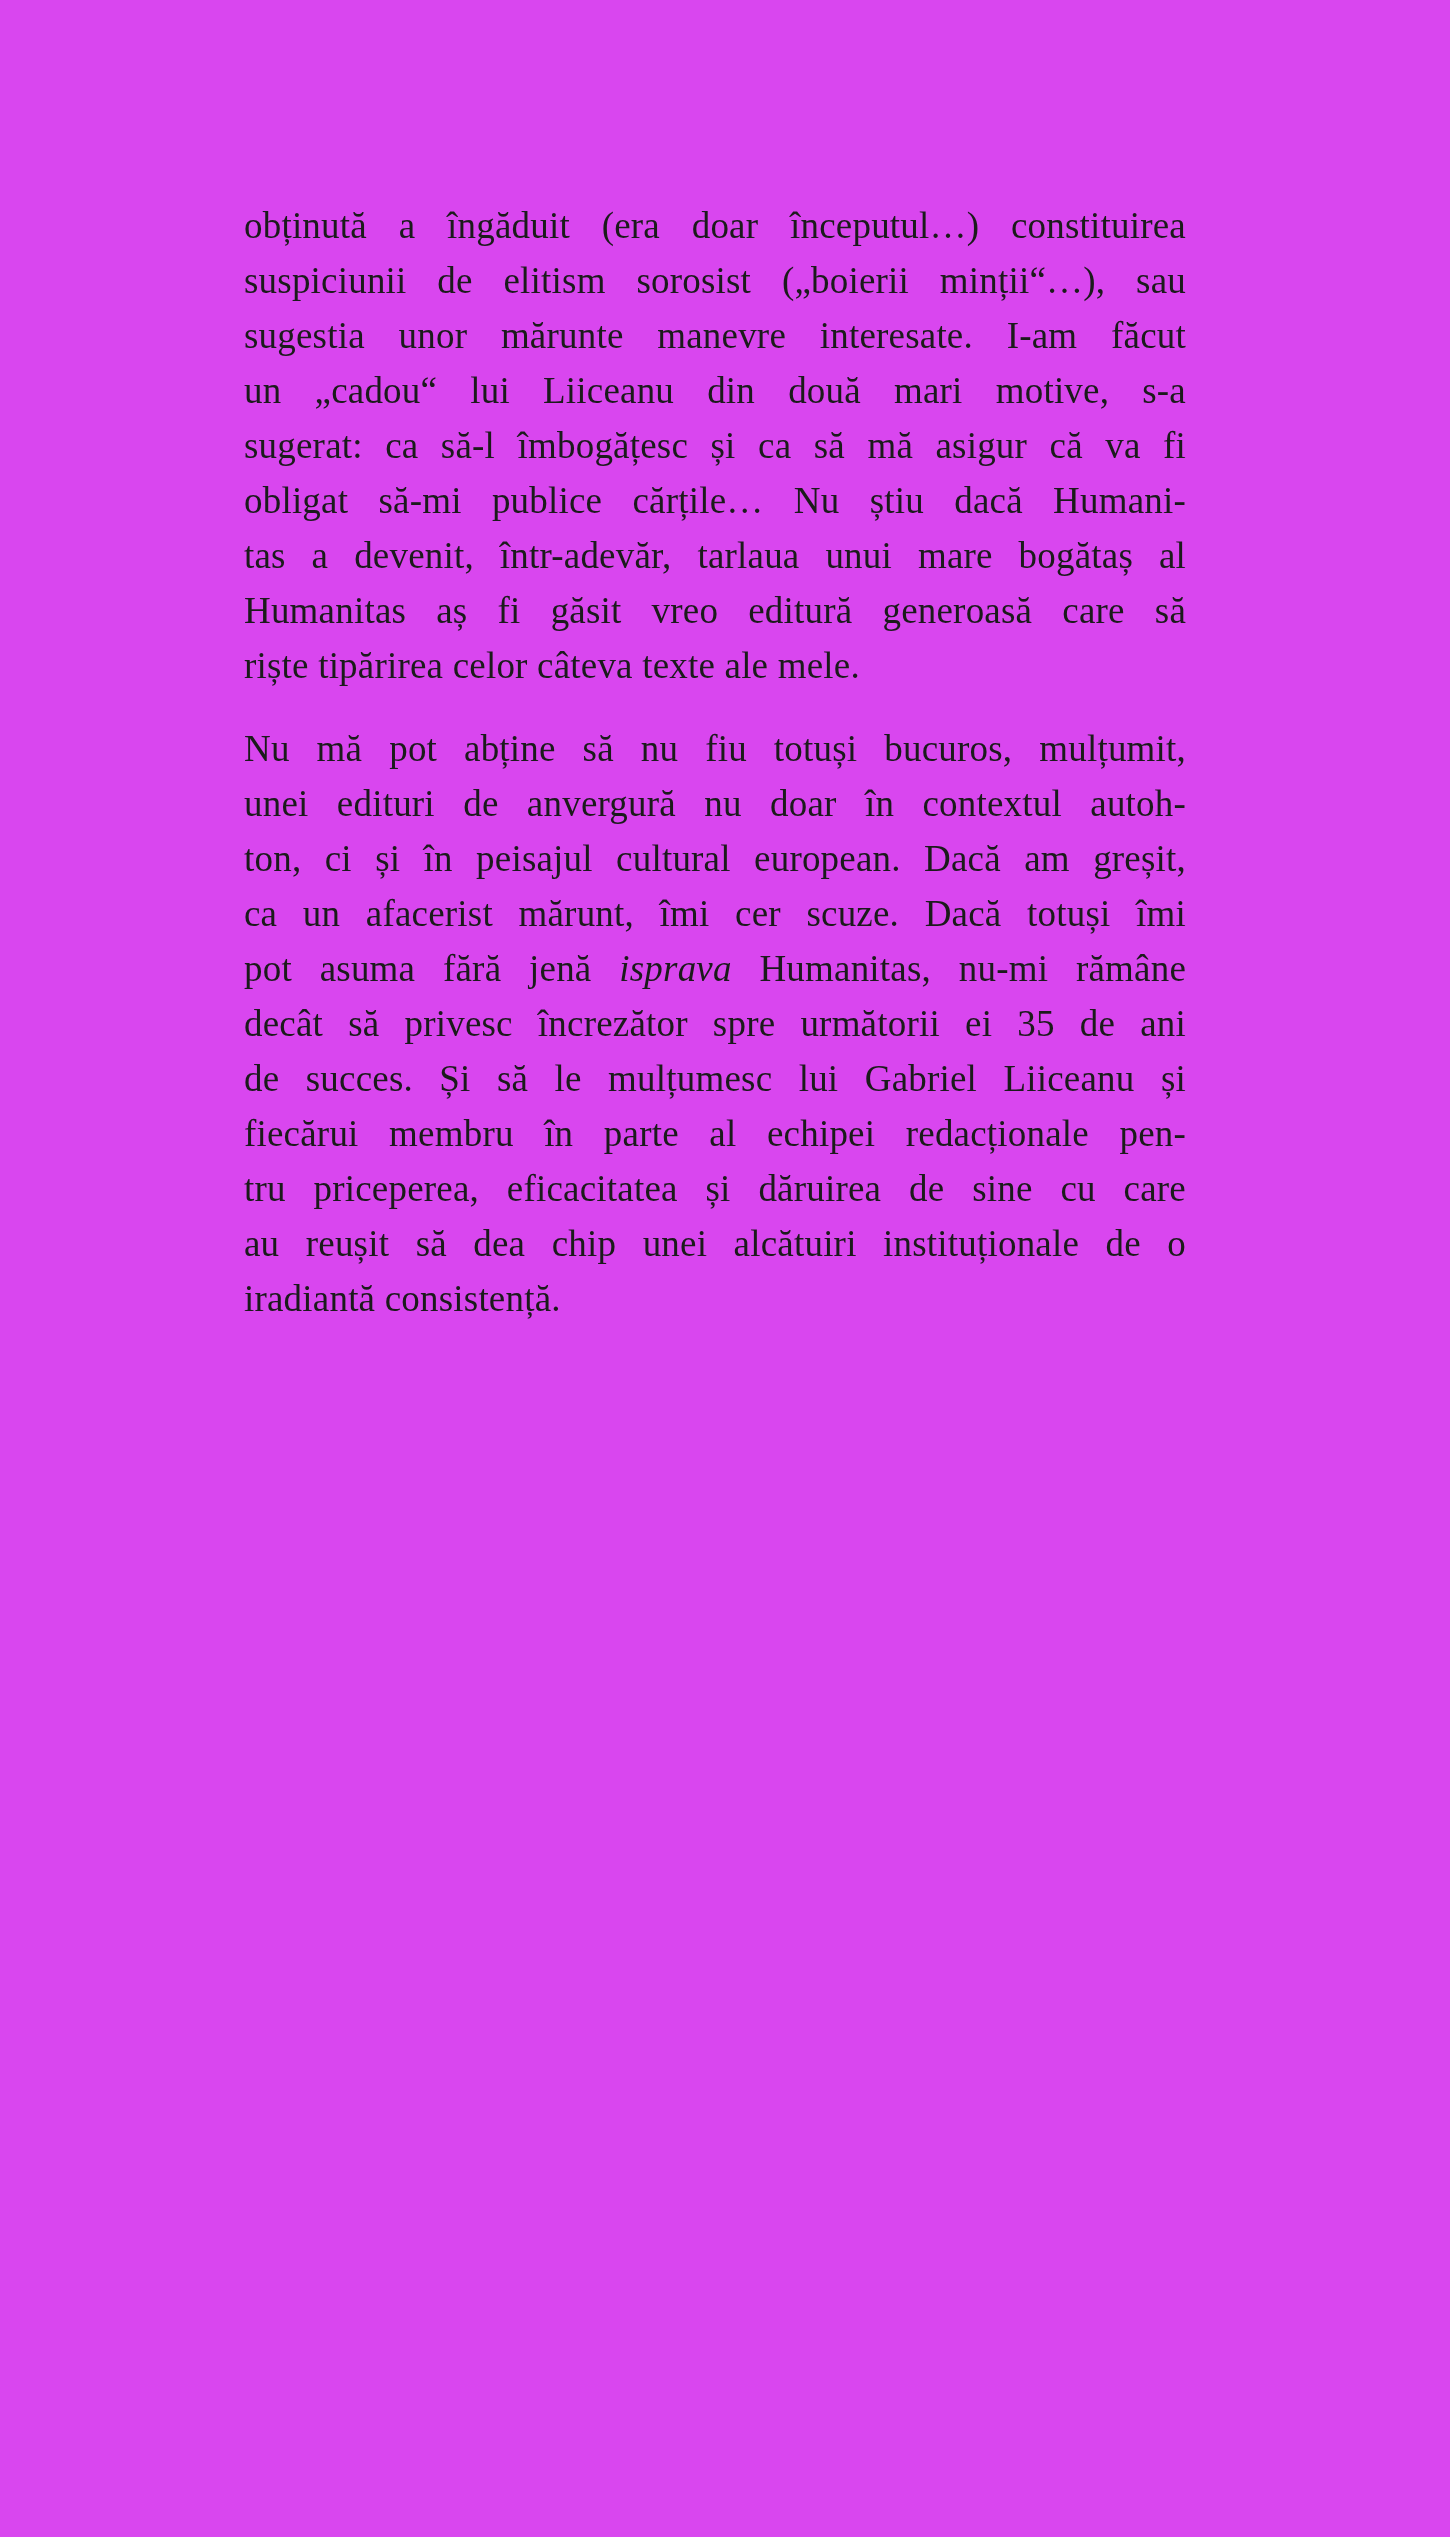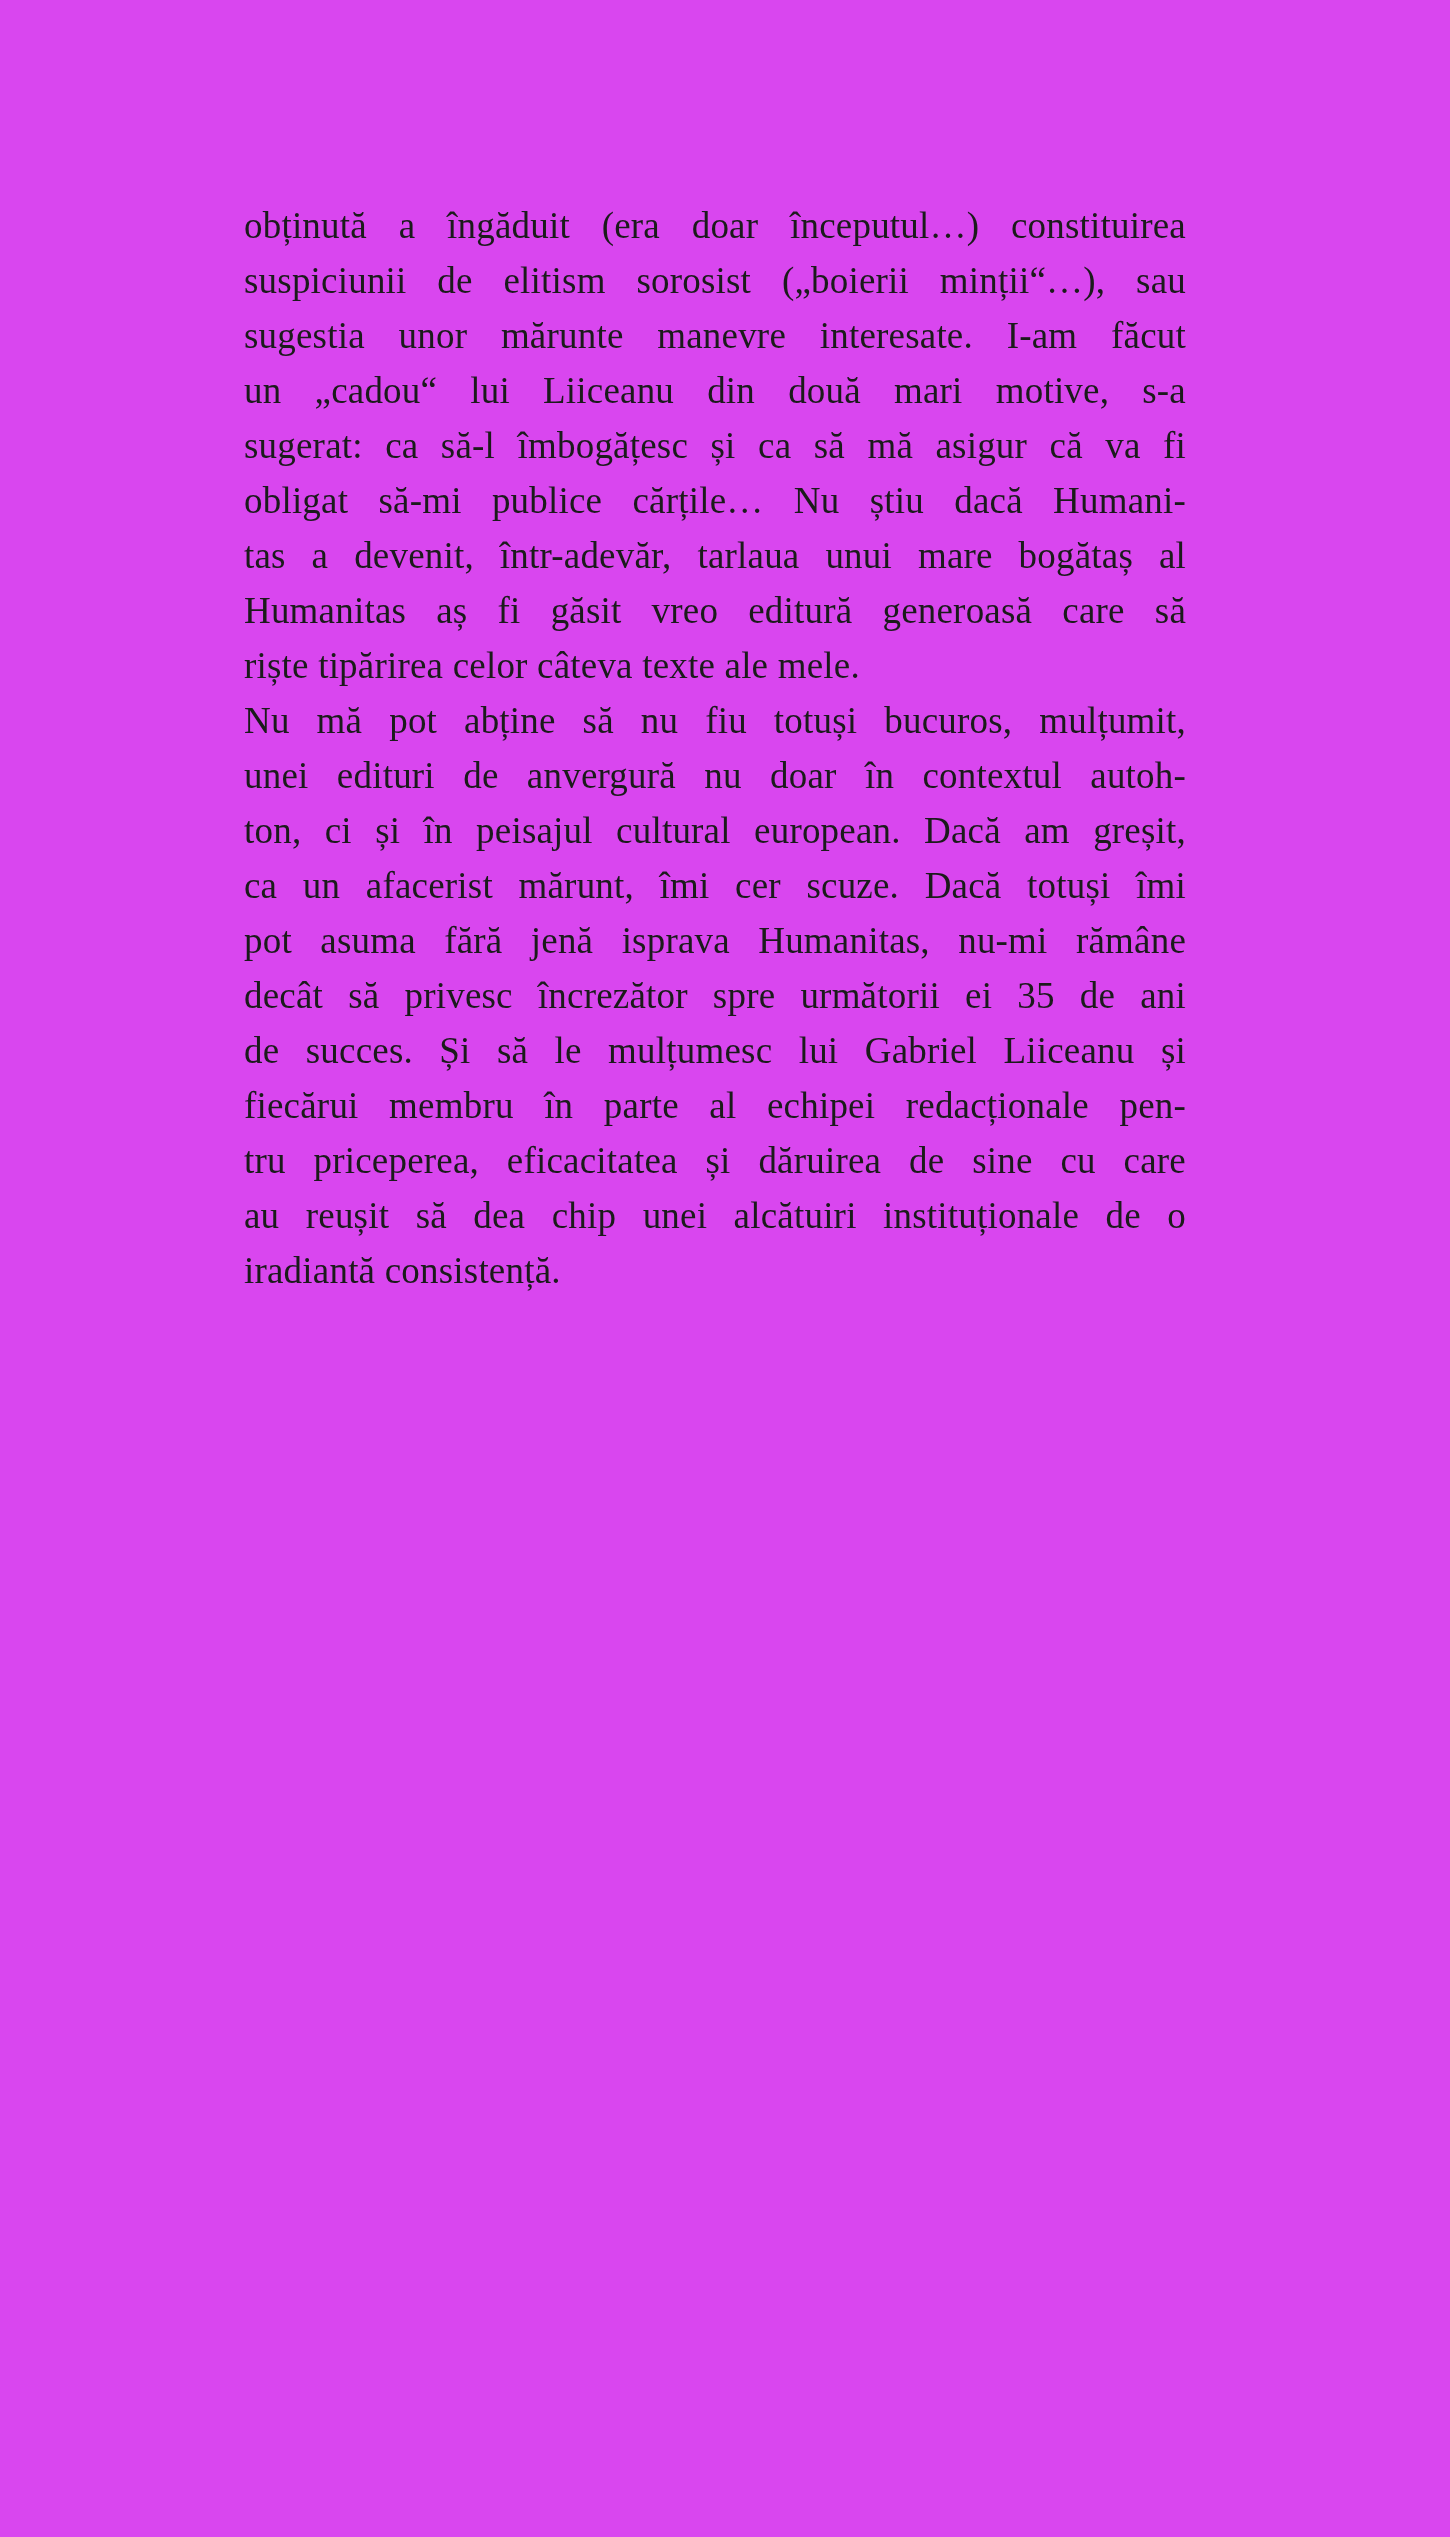--- a/index.html
+++ b/index.html
@@ -22,32 +22,34 @@
     position: absolute;
     left: 244px;
     top: 198px;
     width: 942px;
     color: #1b1b1b;
     font-size: 37px;
     line-height: 55px;
     letter-spacing: 0.2px;
   }
   .paragraph + .paragraph {
+    margin-top: 28px;
   }
   .line {
     text-align: justify;
     text-align-last: justify;
     hyphens: none;
     overflow-wrap: normal;
   }
   .line.last {
     text-align: left;
     text-align-last: left;
   }
   .italic {
+    font-style: italic;
   }
 </style>
 </head>
 <body>
 
 <div class="page">
   <div class="text-block" style="color: rgb(27, 27, 27);">
       <div class="paragraph">
         <div class="line"><span>obținută a îngăduit (era doar începutul…) constituirea</span></div>
         <div class="line"><span>suspiciunii de elitism sorosist („boierii minții“…), sau</span></div>

